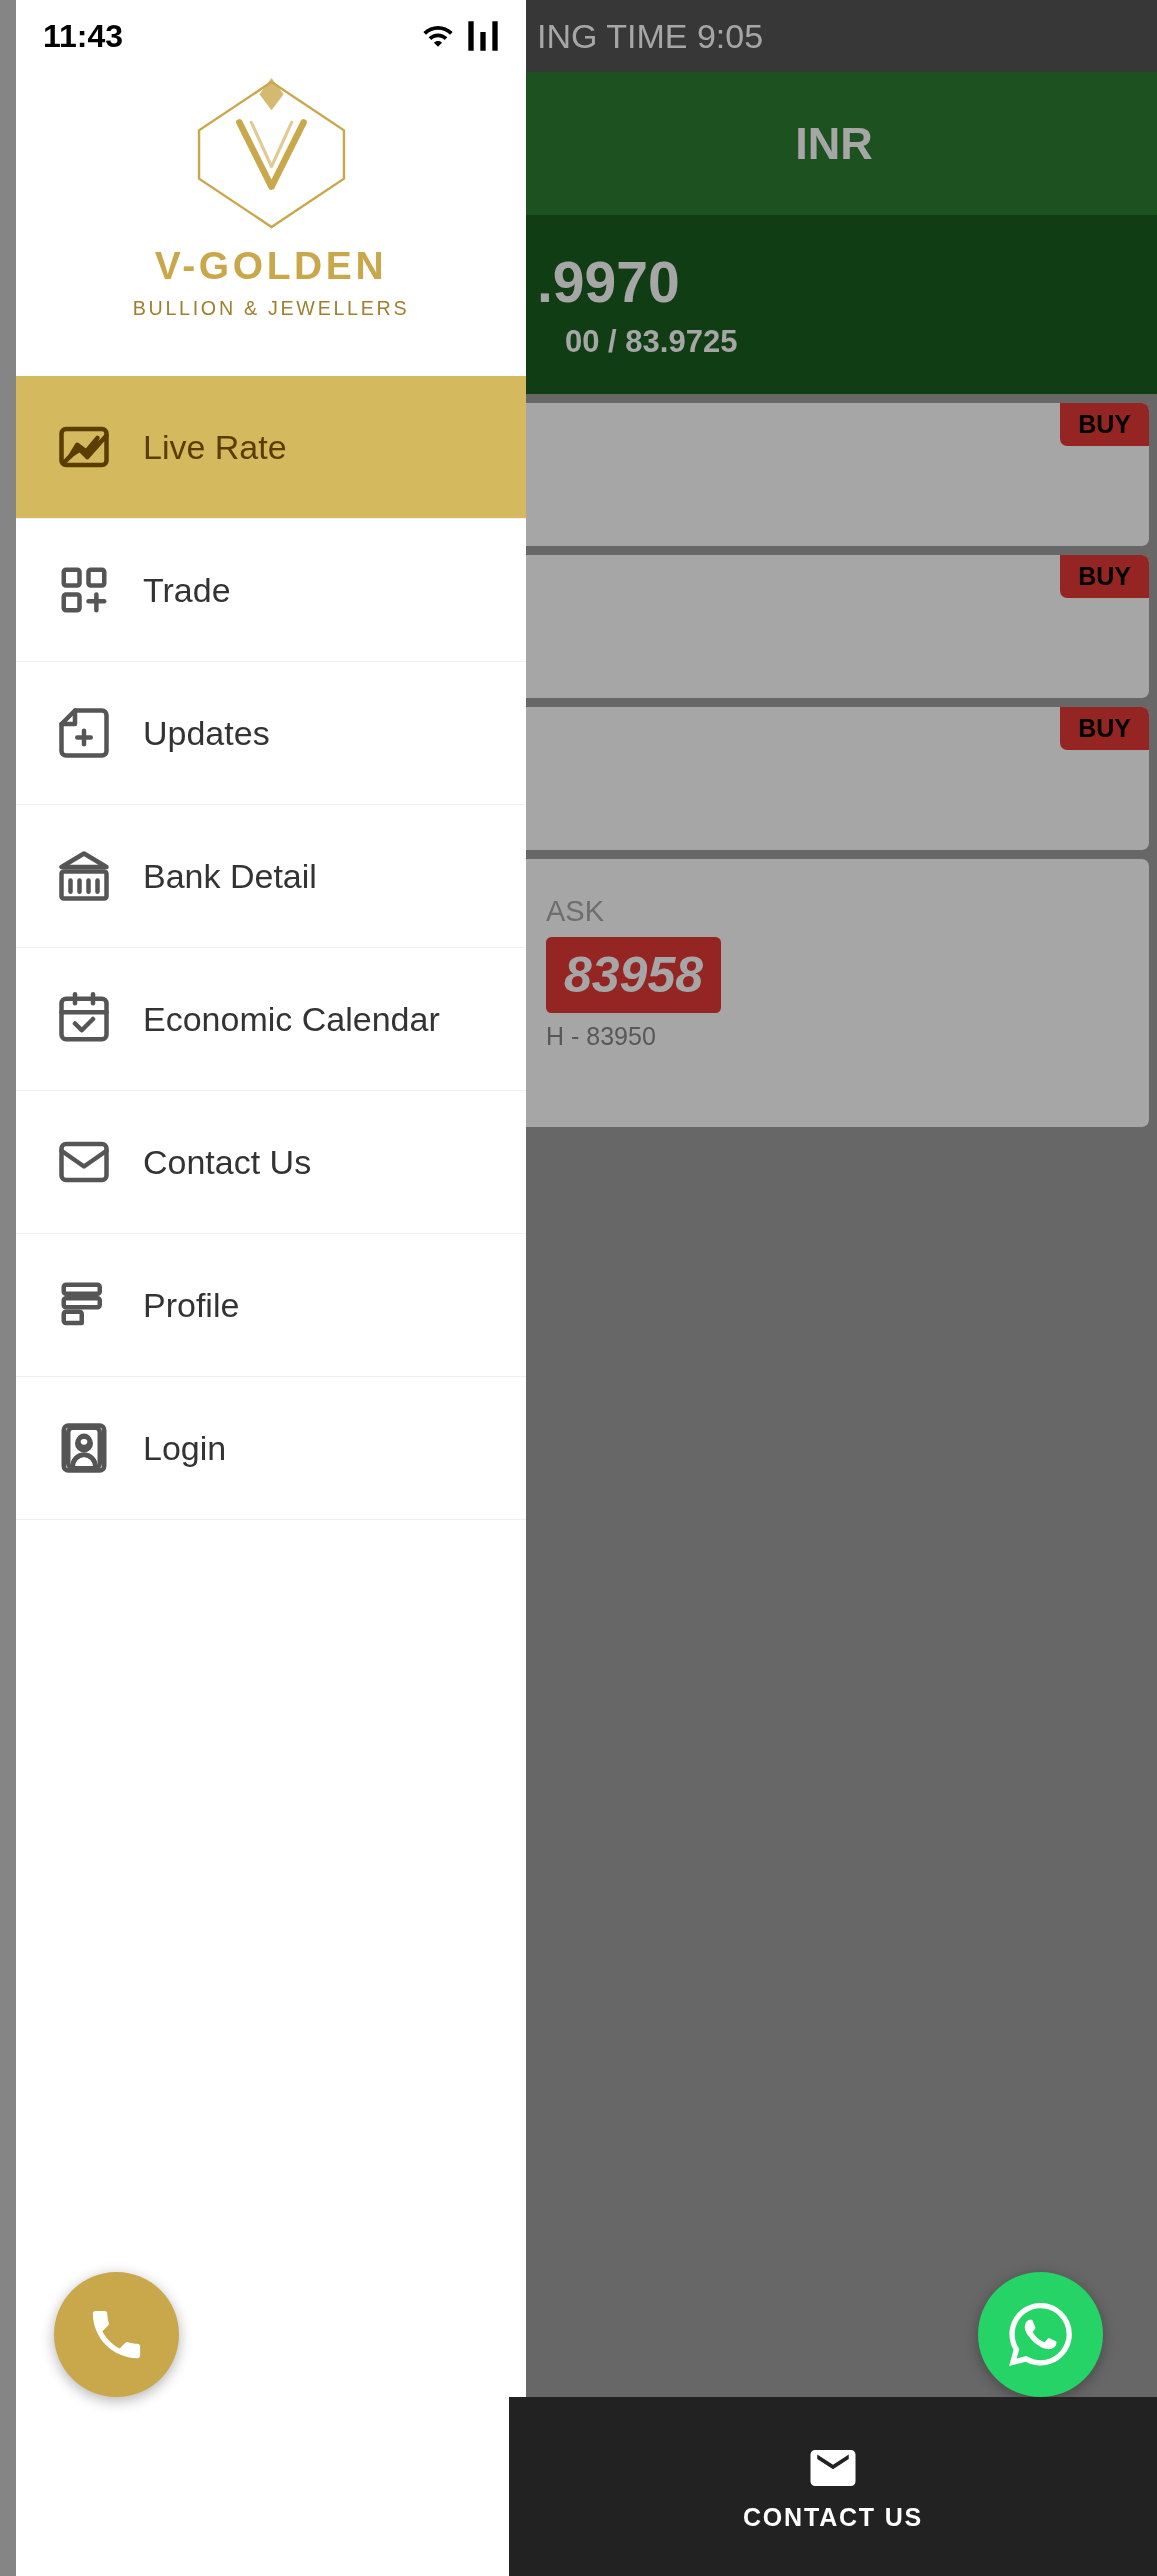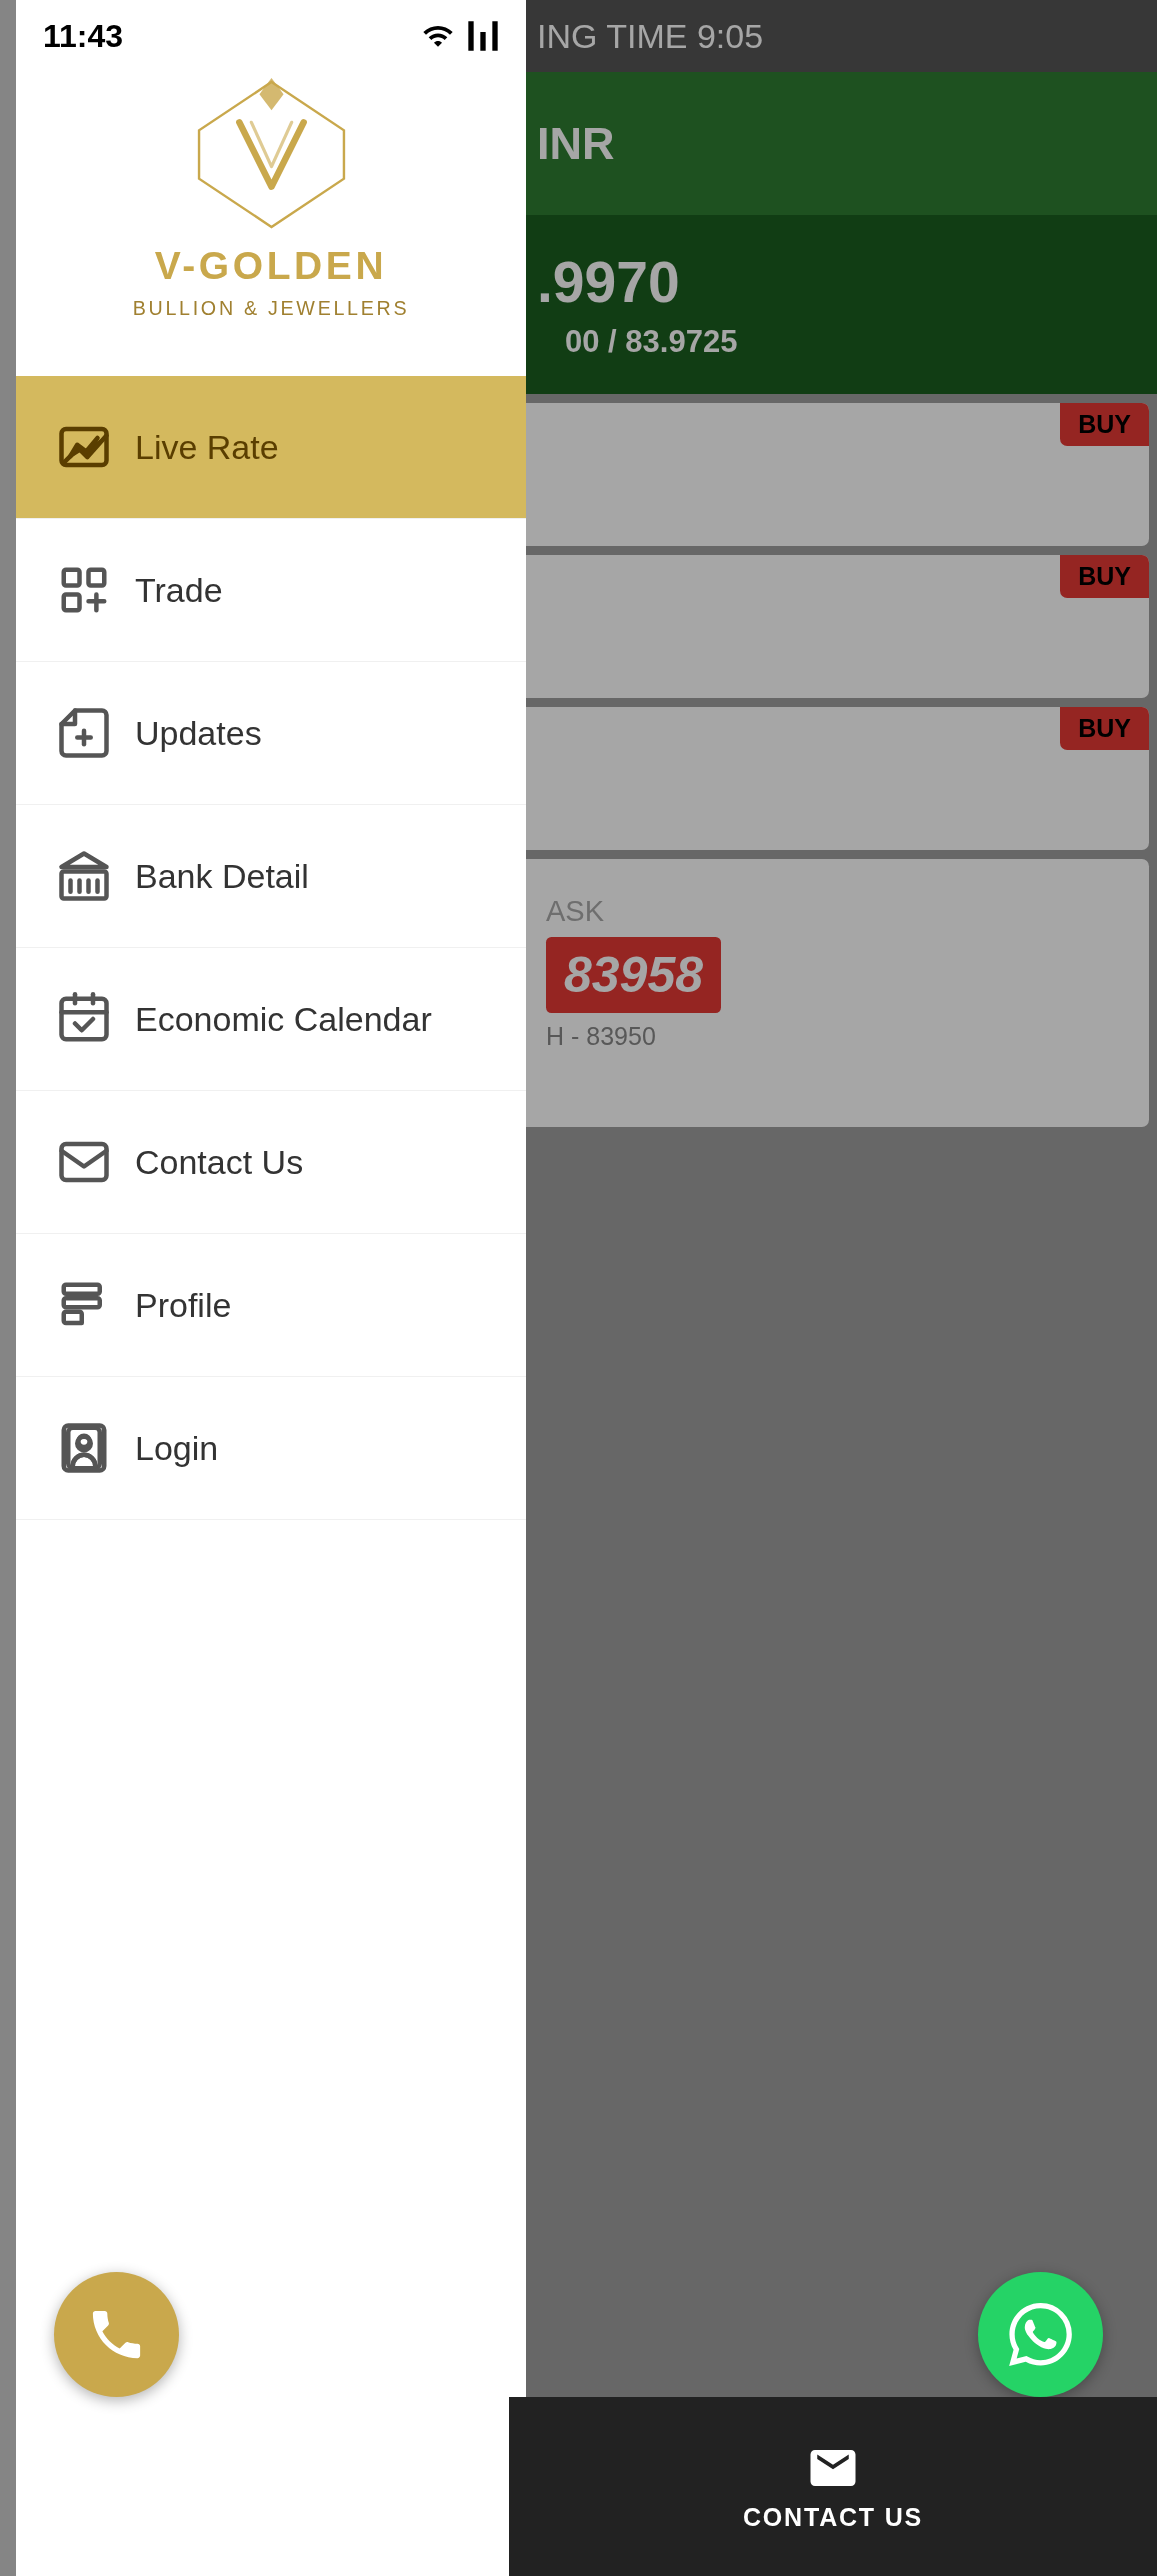--- a/index.html
+++ b/index.html
@@ -74,20 +74,21 @@
 
     .right-panel-inr {
       background: #2e7d32;
       color: white;
       font-size: 45px;
       font-weight: bold;
       padding: 27px;
       height: 143px;
       display: flex;
       align-items: center;
+      justify-content: center;
     }
 
     .rate-display {
       background: #1b5e20;
       color: white;
       font-size: 57px;
       font-weight: bold;
       padding: 18px 27px;
       height: 179px;
       display: flex;
@@ -218,21 +219,21 @@
       color: #a08030;
       letter-spacing: 2.7px;
     }
 
     
     .nav-item {
       display: flex;
       align-items: center;
       padding: 0 36px;
       height: 143px;
-      gap: 20px;
+      gap: 28px;
       cursor: pointer;
       border-bottom: 0.9px solid #f0f0f0;
       transition: background 0.2s;
     }
 
     .nav-item.active {
       background: #d4b95e;
     }
 
     .nav-item.active .nav-label {

